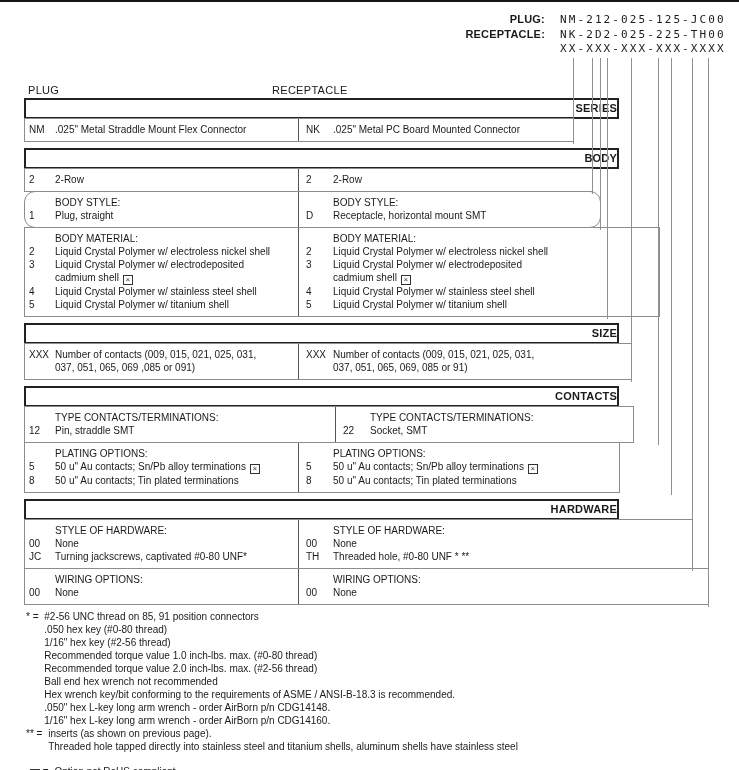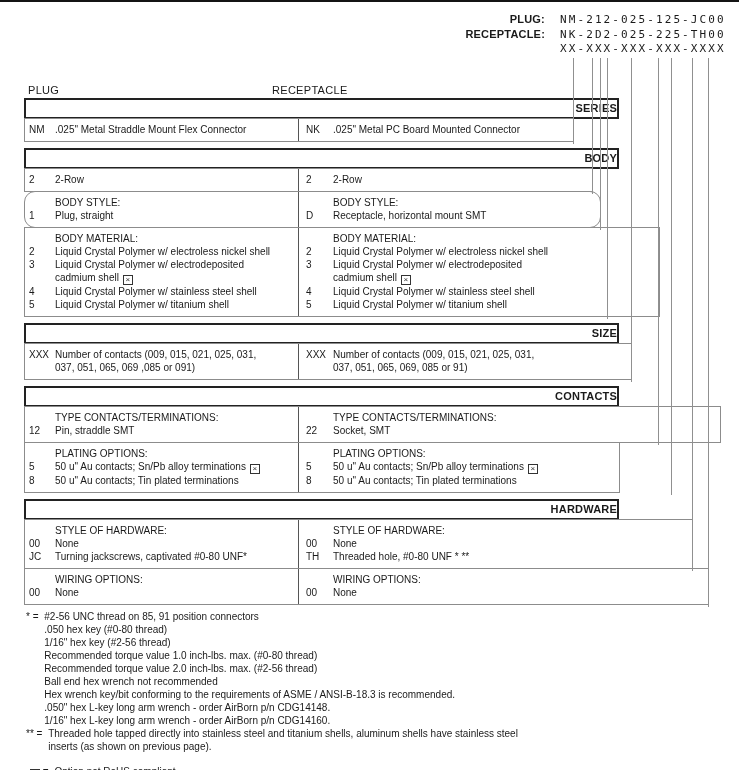--- a/index.html
+++ b/index.html
@@ -200,21 +200,21 @@
               <span class="txt">
                 <div class="ln">Number of contacts (009, 015, 021, 025, 031,</div>
                 <div class="ln">037, 051, 065, 069, 085 or 91)</div>
               </span>
             </div>
           </div>
         </div>
       </div>
       <div class="section">
         <div class="sec-header">CONTACTS</div>
-        <div class="row" style="width: 697px;">
+        <div class="row" style="width: 610px; gap: 37px;">
           <div class="cell cell-left">
             <div class="heading">TYPE CONTACTS/TERMINATIONS:</div>
             <div class="item">
               <span class="code">12</span>
               <span class="txt">
                 <div class="ln">Pin, straddle SMT</div>
               </span>
             </div>
           </div>
           <div class="cell cell-right">
@@ -328,22 +328,22 @@
           <div class="ln">Recommended torque value 2.0 inch-lbs. max. (#2-56 thread)</div>
           <div class="ln">Ball end hex wrench not recommended</div>
           <div class="ln">Hex wrench key/bit conforming to the requirements of ASME / ANSI-B-18.3 is recommended.</div>
           <div class="ln">.050" hex L-key long arm wrench - order AirBorn p/n CDG14148.</div>
           <div class="ln">1/16" hex L-key long arm wrench - order AirBorn p/n CDG14160.</div>
         </div>
       </div>
       <div class="fn">
         <span class="fn-m">** = </span>
         <div class="fn-body">
+          <div class="ln">inserts (as shown on previous page).</div>
           <div class="ln">Threaded hole tapped directly into stainless steel and titanium shells, aluminum shells have stainless steel</div>
-          <div class="ln">inserts (as shown on previous page).</div>
         </div>
       </div>
       <div class="fn rohs-note">
         <span class="fn-m"><span class="rohs">×</span> = </span>
         <div class="fn-body">
           <div class="ln">Option not RoHS compliant</div>
         </div>
       </div>
     </div>
 

